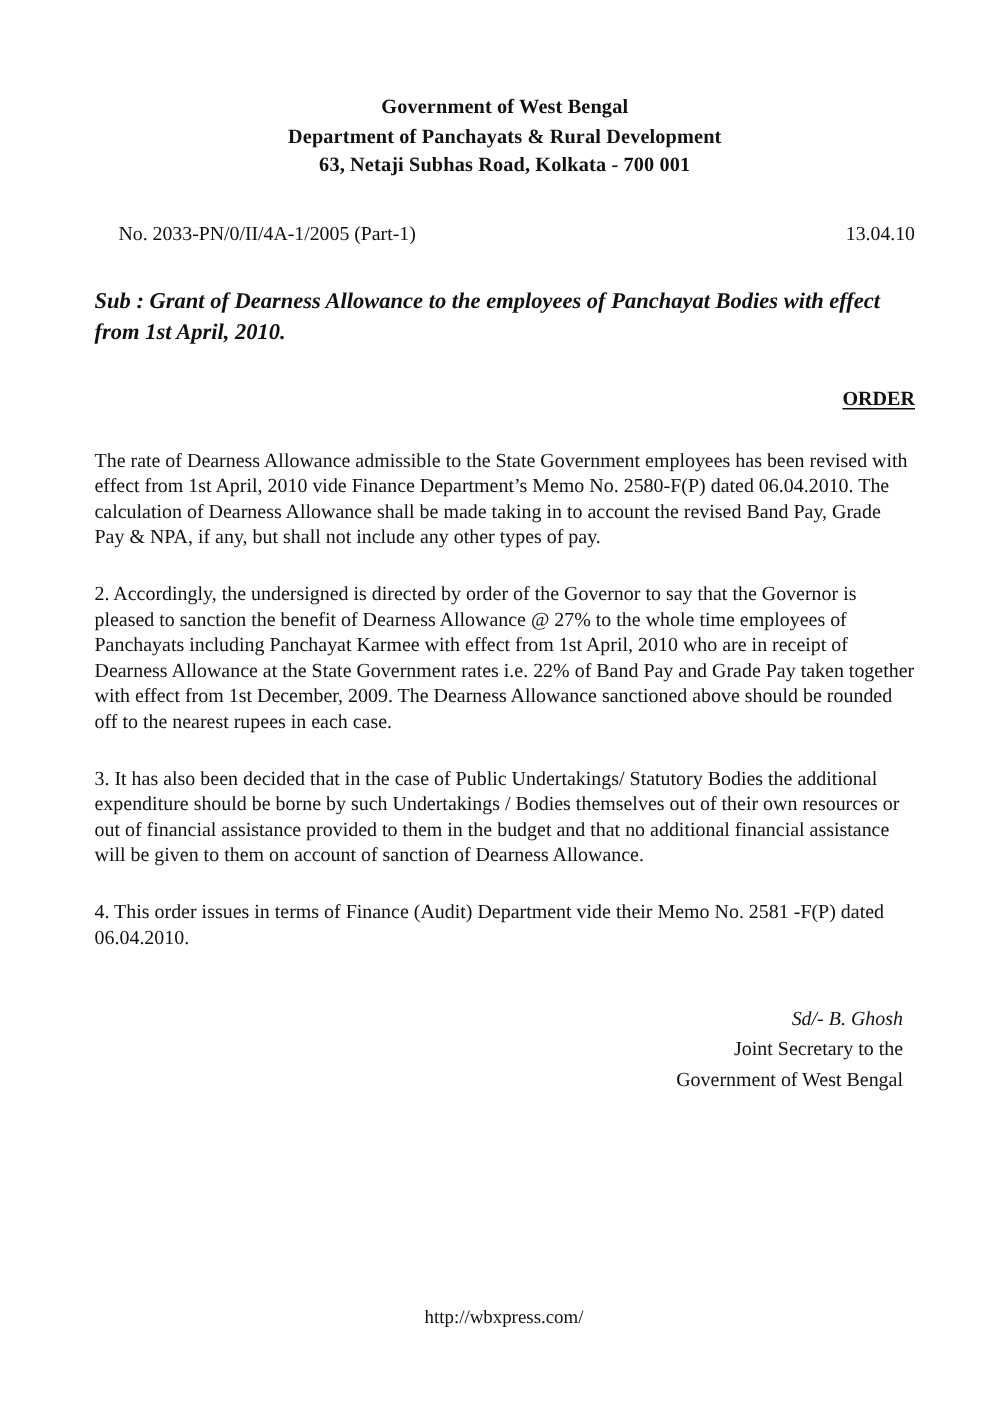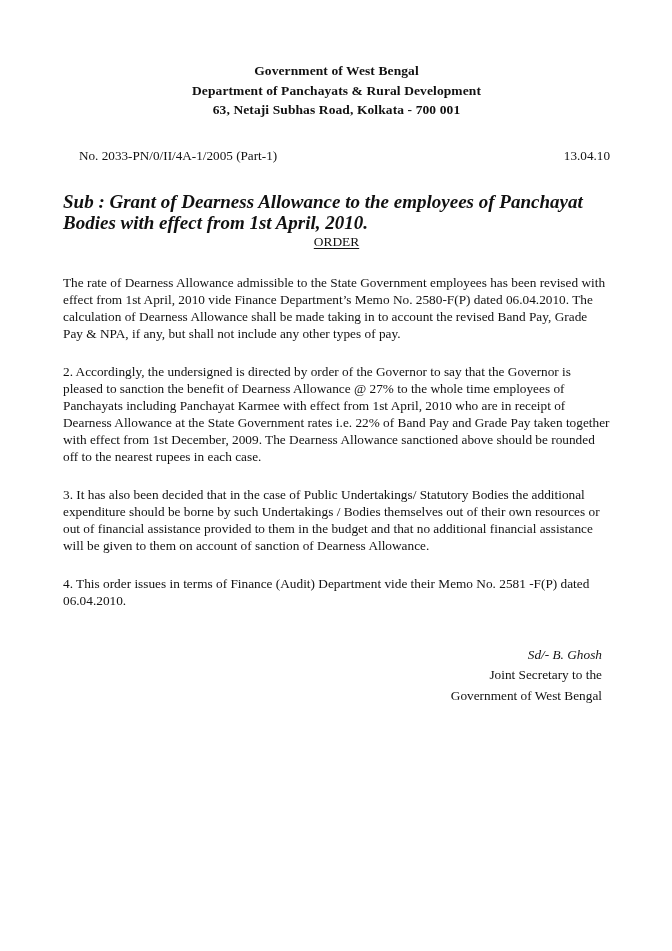--- a/index.html
+++ b/index.html
@@ -54,29 +54,30 @@
     margin-left: 16px;
   }
   .memo-number { white-space: nowrap; }
   .memo-date { white-space: nowrap; }
 
   
   .subject {
     margin-top: 26px;
     font-weight: bold;
     font-style: italic;
-    font-size: 19px;
+    font-size: 15px;
     line-height: 21px;
     text-align: left;
   }
 
   
   .order-heading {
-    text-align: center;
-    font-weight: normal;
+    margin-top: 24px;
+    text-align: right;
+    font-weight: bold;
     font-size: 13.4px;
     line-height: 18px;
   }
   .order-heading span {
     text-decoration: underline;
     text-underline-offset: 2px;
   }
 
   
   .para {
@@ -145,14 +146,15 @@
     <div class="para">4. This order issues in terms of Finance (Audit) Department vide their Memo No. 2581 -F(P) dated 06.04.2010.</div>
 
     <div class="signature">
       <div class="sign-name">Sd/- B. Ghosh</div>
       <div>Joint Secretary to the</div>
       <div>Government of West Bengal</div>
     </div>
 
   </div>
 
+  <div class="footer">http://wbxpress.com/</div>
 
 </div>
 
 </body></html>

